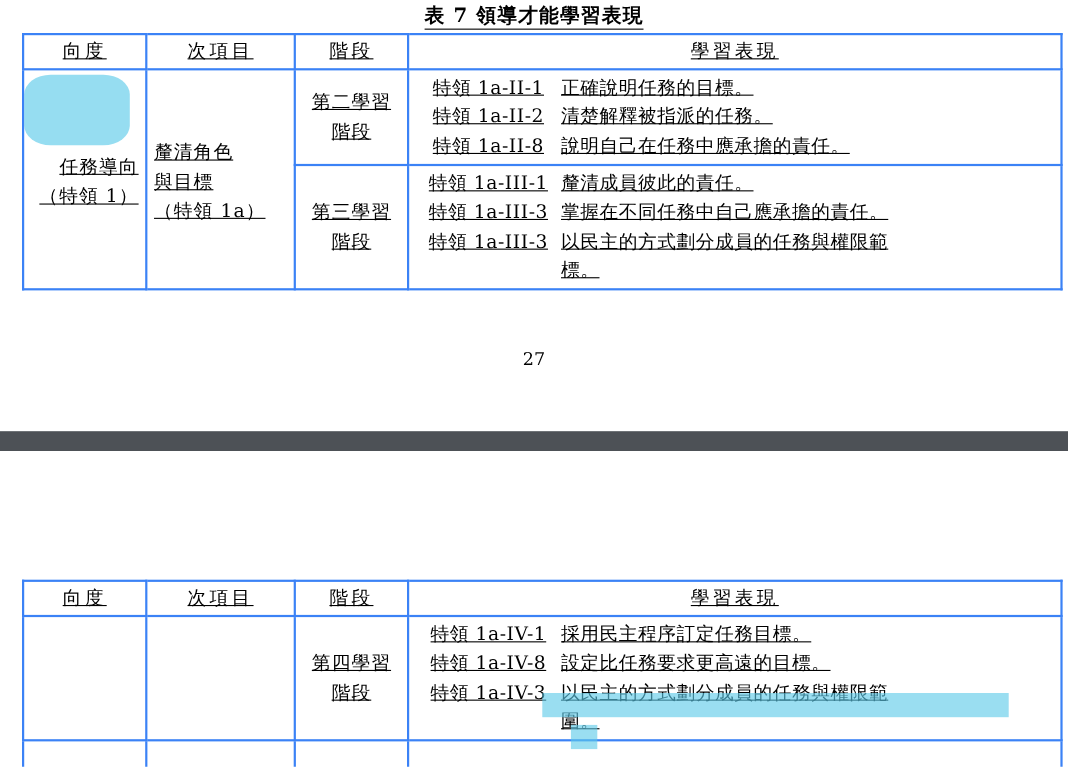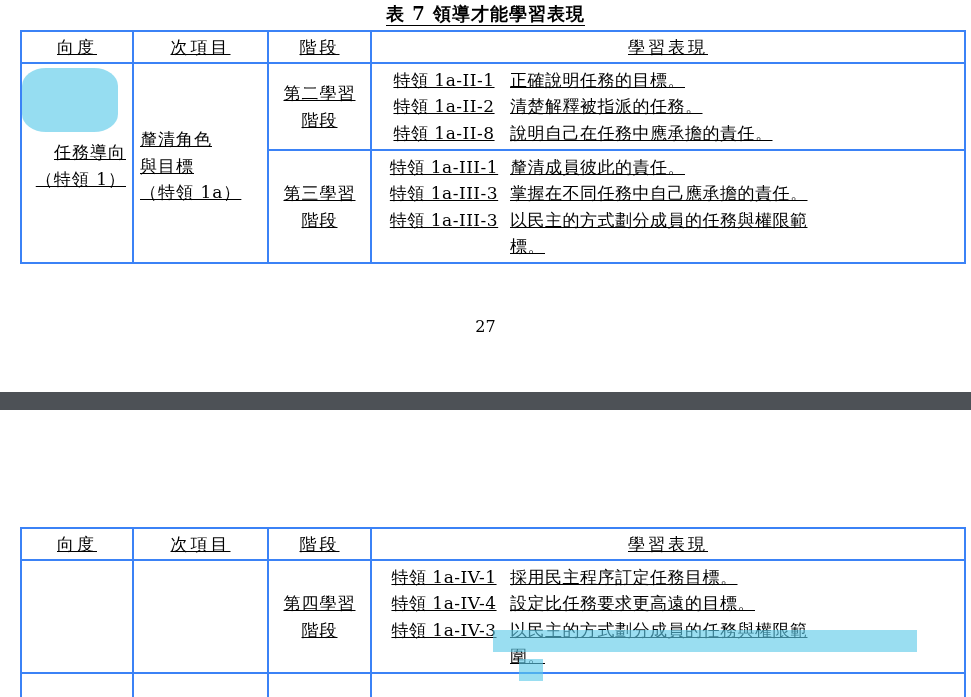--- a/index.html
+++ b/index.html
@@ -259,21 +259,21 @@
           <div>第四學習</div>
           <div>階段</div>
         </td>
         <td>
           <div class="perf-list">
             <div class="perf-row">
               <span class="perf-code">特領 1a-IV-1</span>
               <span class="perf-text">採用民主程序訂定任務目標。</span>
             </div>
             <div class="perf-row">
-              <span class="perf-code">特領 1a-IV-4</span>
+              <span class="perf-code">特領 1a-IV-8</span>
               <span class="perf-text">設定比任務要求更高遠的目標。</span>
             </div>
             <div class="perf-row">
               <span class="perf-code">特領 1a-IV-3</span>
               <span class="perf-text">以民主的方式劃分成員的任務與權限範</span>
             </div>
             <div class="perf-cont" style="padding-left:132px;">
               <span>圍。</span>
             </div>
           </div>

